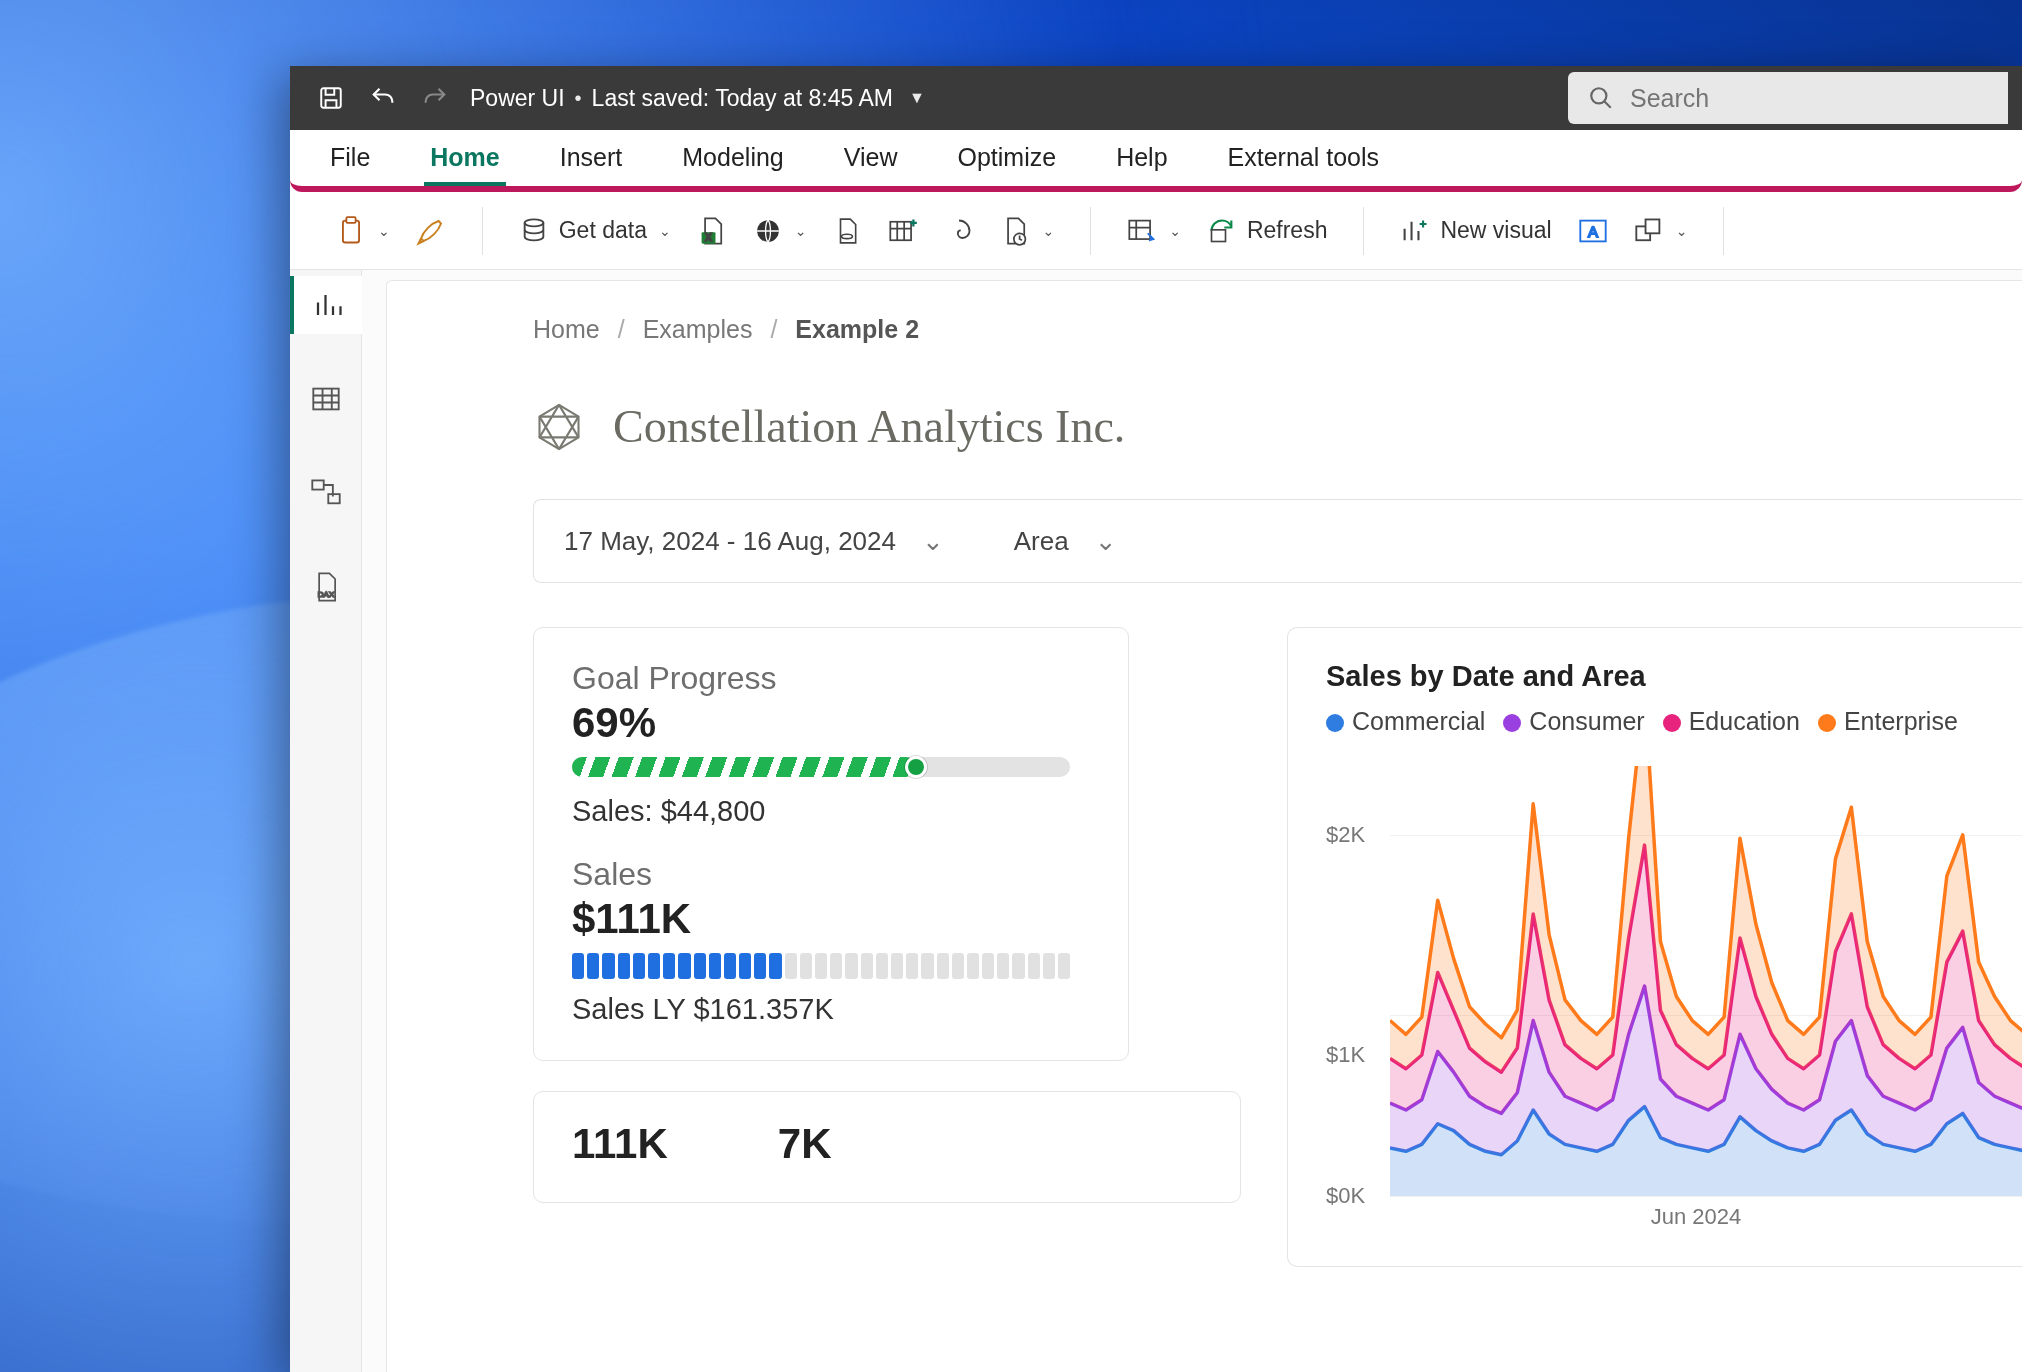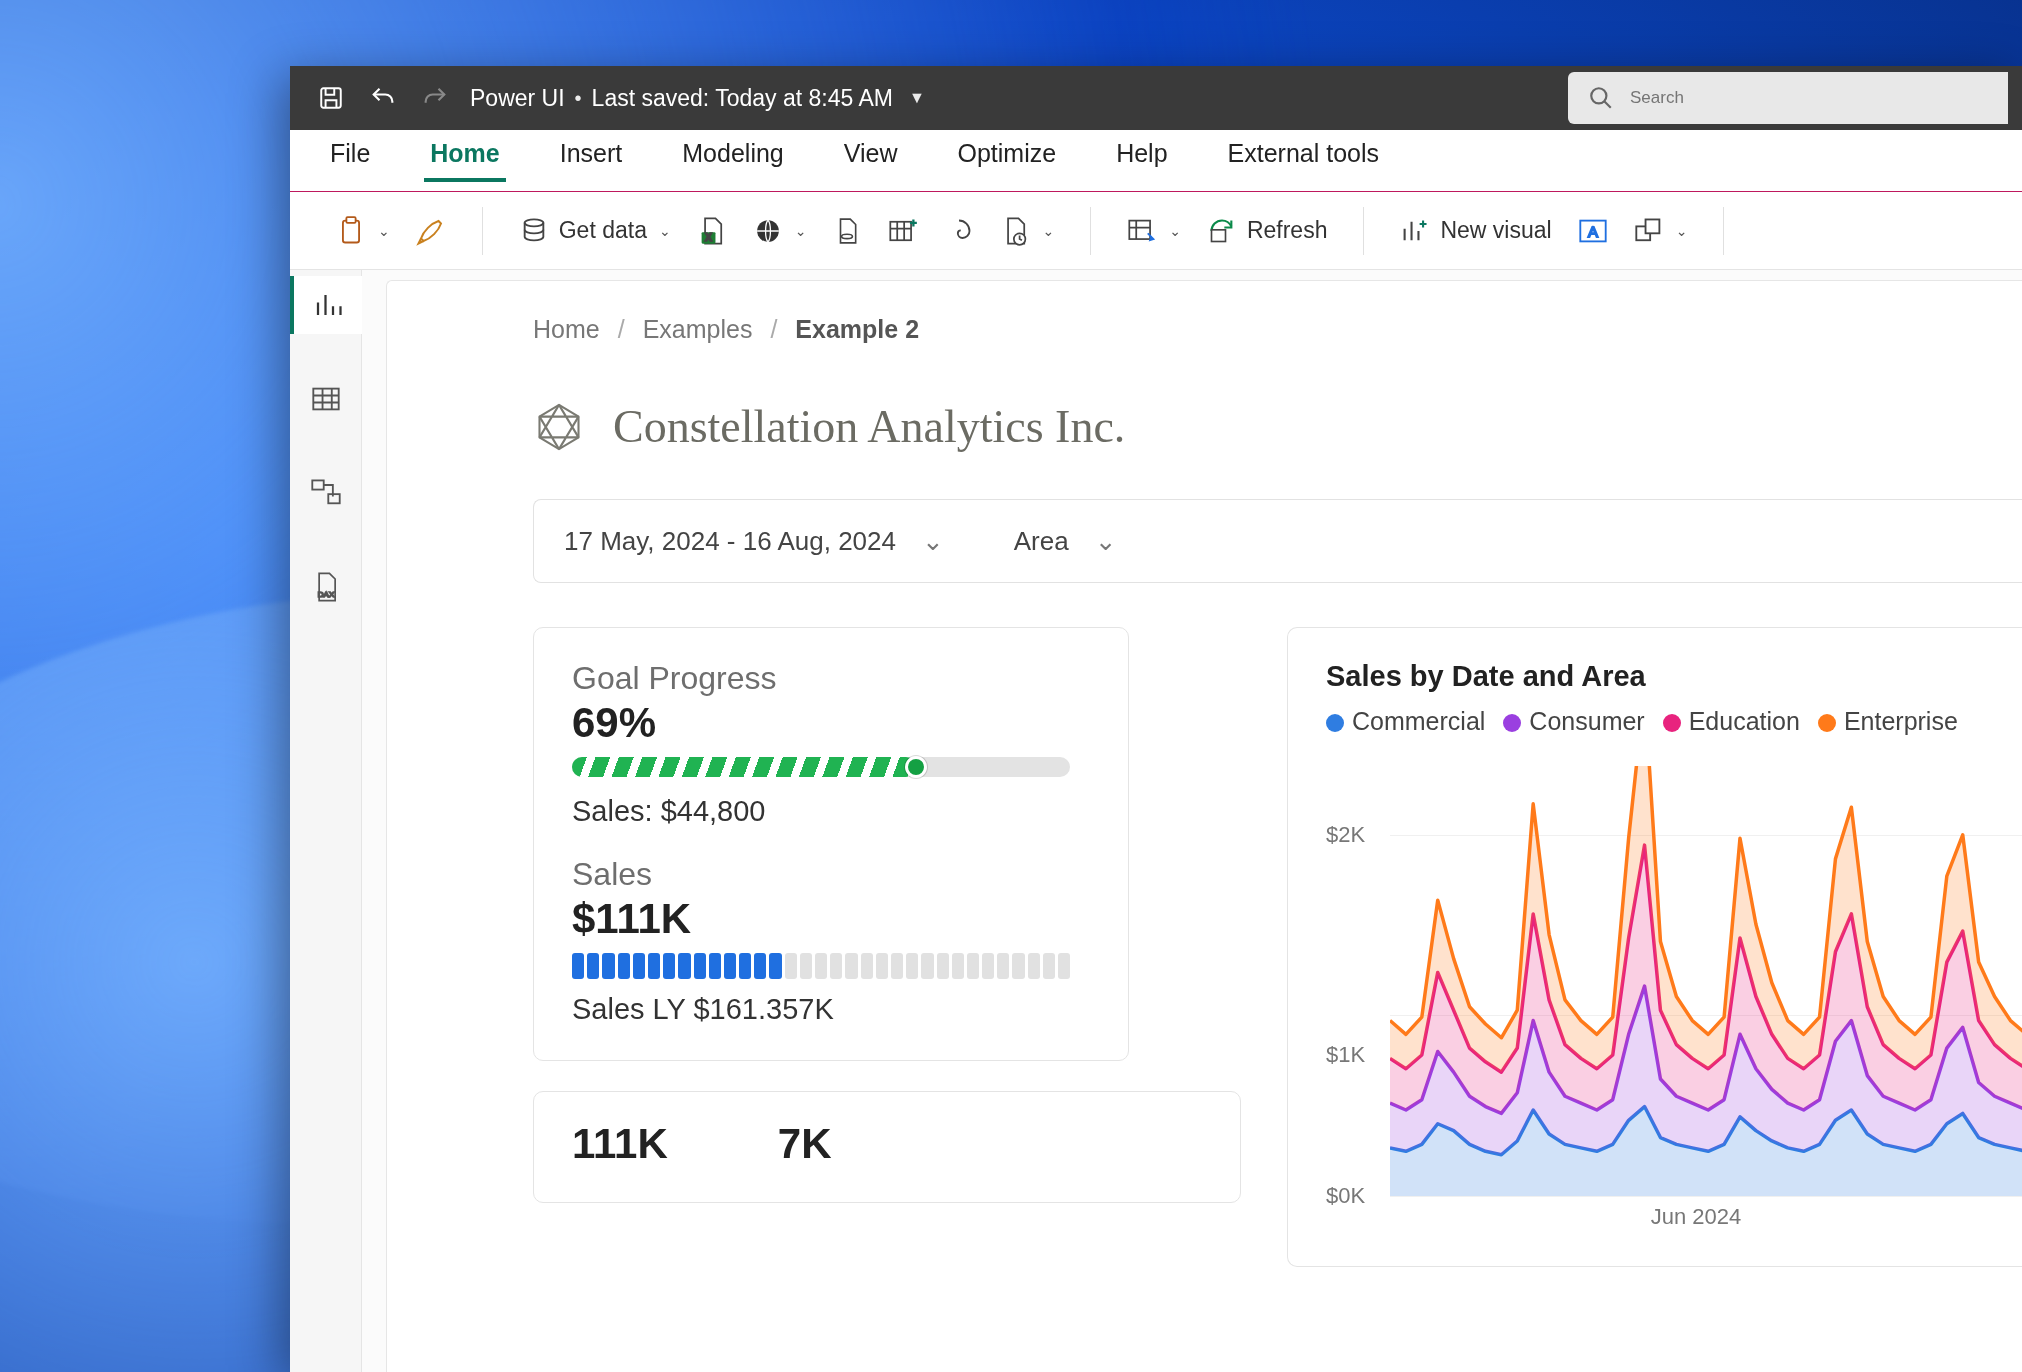--- a/index.html
+++ b/index.html
@@ -34,26 +34,26 @@
 .titlebar .tb-btn { width: 34px; height: 34px; display: flex; align-items: center; justify-content: center; color: #fff; }
 .titlebar .tb-btn.disabled { opacity: .4; }
 .titlebar .title-text { display: flex; align-items: center; gap: 10px; font-size: 23px; }
 .titlebar .dot { font-size: 20px; opacity: .9; }
 .titlebar .chev { font-size: 16px; margin-left: 6px; opacity: .9; }
 .search-box {
   margin-left: auto; background: #e8e8e8; height: 52px; min-width: 440px;
   display: flex; align-items: center; gap: 16px; padding: 0 20px; color: #555;
   border-top-left-radius: 6px; border-bottom-left-radius: 6px;
 }
-.search-box input { border: none; background: transparent; font-size: 17px; color: #4d7c0f; outline: none; width: 100%; }
+.search-box input { border: none; background: transparent; font-size: 25px; color: #4d7c0f; outline: none; width: 100%; }
 
 
 .menubar {
-  height: 62px; display: flex; align-items: center; gap: 48px; padding: 0 34px;
-  border-bottom: 1px solid #be185d; font-size: 25px; color: #222;
+  height: 62px; display: flex; align-items: flex-end; gap: 48px; padding: 0 34px;
+  border-bottom: 6px solid #be185d; font-size: 25px; color: #222; border-radius: 12px;
 }
 .menubar .menu-item { padding: 0 6px 14px 6px; cursor: pointer; }
 .menubar .menu-item.active { color: #0b7760; border-bottom: 4px solid #0b7760; font-weight: 600; padding-bottom: 10px; }
 
 
 .ribbon {
   height: 78px; border-bottom: 1px solid #e4e4e4;
   display: flex; align-items: center; gap: 10px; padding: 0 24px;
   font-size: 23px; color: #333;
 }

